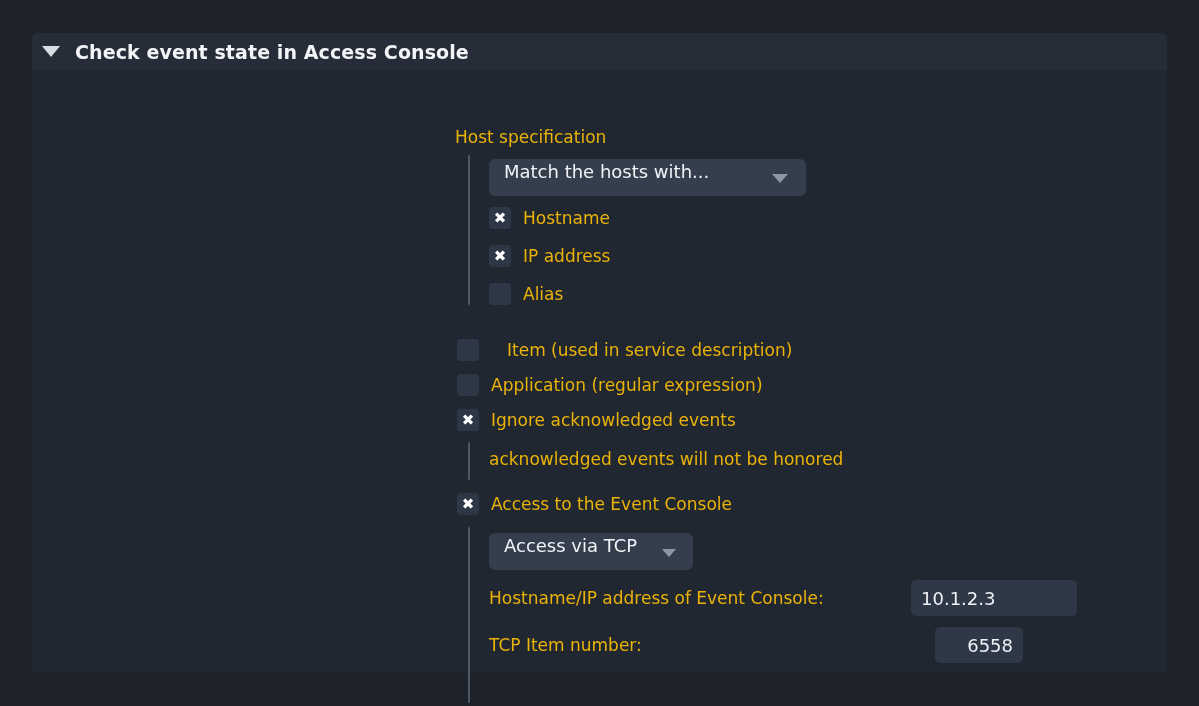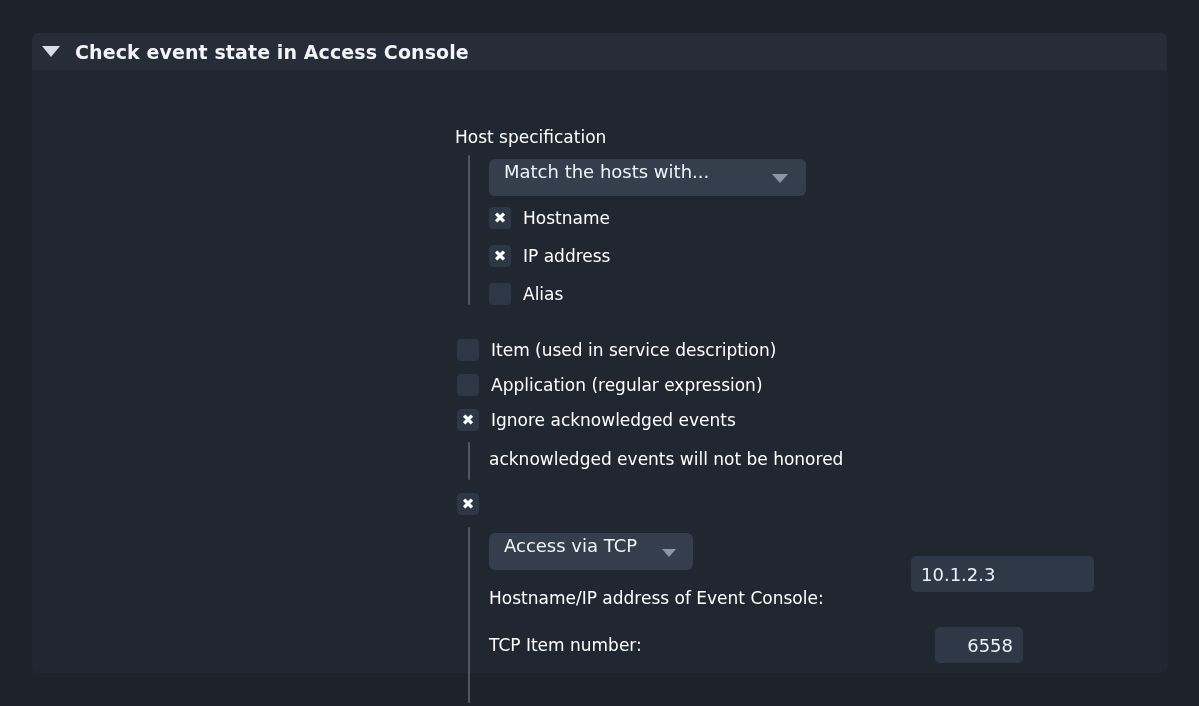--- a/index.html
+++ b/index.html
@@ -52,21 +52,21 @@
 
   .panel-body {
     position: relative;
     height: 603px;
     border-radius: 0 0 6px 6px;
     background: #212730;
   }
 
   
   .lbl {
-    color: #ffffff;
+    color: #eab308;
     font-size: 17px;
     white-space: nowrap;
   }
 
   
   .abs { position: absolute; }
 
   
   .indent-bar {
     position: absolute;
@@ -183,21 +183,21 @@
           <span class="x">✖</span>
         </span>
       <span class="lbl">IP address</span>
     </div>
 
     <div class="cbrow" style="left:457px; top:213px;">
       <span class="cb unchecked"></span>
       <span class="lbl">Alias</span>
     </div>
 
-    <div class="cbrow" style="left:425px; top:269px;">
+    <div class="cbrow" style="left:425px; top:269px;gap:16px;">
       <span class="cb unchecked"></span>
       <span class="lbl">Item (used in service description)</span>
     </div>
 
     <div class="cbrow" style="left:425px; top:304px;">
       <span class="cb unchecked"></span>
       <span class="lbl">Application (regular expression)</span>
     </div>
 
     <div class="cbrow" style="left:425px; top:339px;">
@@ -207,29 +207,30 @@
       <span class="lbl">Ignore acknowledged events</span>
     </div>
 
     <div class="indent-bar" style="left:436px; top:372px; height:38px;"></div>
     <div class="lbl abs" style="left:457px; top:379px;">acknowledged events will not be honored</div>
 
     <div class="cbrow" style="left:425px; top:423px;">
       <span class="cb checked">
           <span class="x">✖</span>
         </span>
+      <span class="lbl">Access to the Event Console</span>
     </div>
 
     <div class="indent-bar" style="left:436px; top:457px; height:176px;"></div>
 
     <div class="dropdown" style="left:457px; top:463px; width:204px;">
       <span class="dd-text">Access via TCP</span>
       <span class="dd-chev small" style="position:absolute; right:17px; top:16px;"></span>
     </div>
 
     <div class="lbl abs" style="left:457px; top:518px; font-size:17px;">Hostname/IP address of Event Console:</div>
-    <input class="txtinput" style="left: 879px; top: 486px; width: 183px;" value="10.1.2.3">
+    <input class="txtinput" style="left: 879px; top: 510px; width: 166px;" value="10.1.2.3">
 
     <div class="lbl abs" style="left:457px; top:565px; font-size:17px;">TCP Item number:</div>
     <input class="txtinput num" style="left: 879px; top: 557px; width: 88px; margin-left: 24px;" value="6558">
 
   </div>
 </div>
 
 </body></html>

